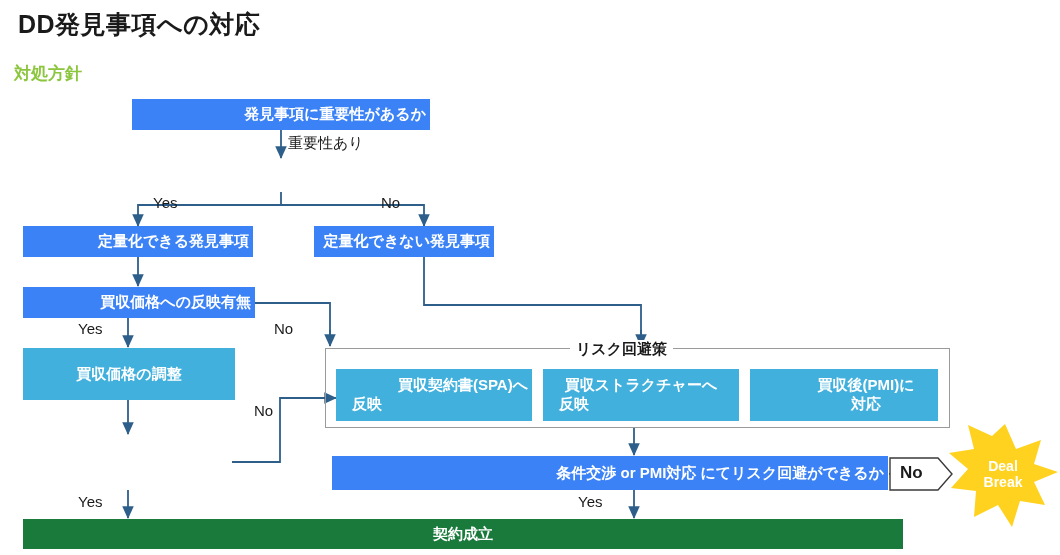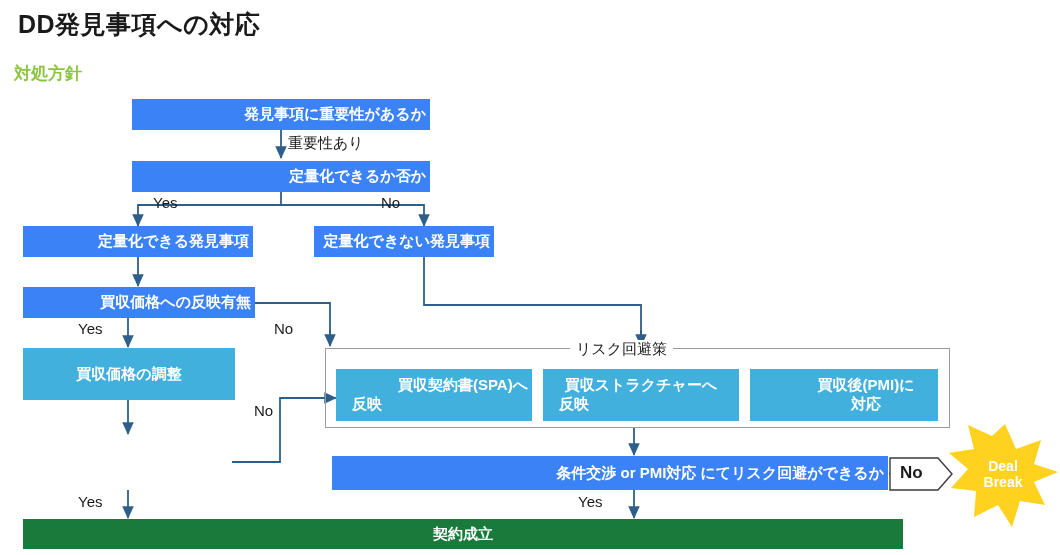--- a/index.html
+++ b/index.html
@@ -141,43 +141,40 @@
 
     <g>
       <polygon fill="#ffd21f" points="1005,424 1016,449 1041,440 1034,464 1058,472 1034,482 1045,505 1020,501 1012,527 998,505 974,517 976,491 951,488 968,469 949,453 974,449 968,425 992,436"></polygon>
     </g>
   </svg>
 
   <div class="node gray" style="left:132px; top:99px; width:298px; height:31px;">
     <span>発見事項に重要性があるか</span>
   </div>
 
-  <div class="node gray" style="left:132px; top:161px; width:298px; height:31px;">
-    <span>定量化できるか否か</span>
-  </div>
 
   <div class="node gray" style="left:23px; top:226px; width:230px; height:31px;">
     <span>定量化できる発見事項</span>
   </div>
 
   <div class="node gray" style="left:314px; top:226px; width:180px; height:31px;">
     <span>定量化できない発見事項</span>
   </div>
 
   <div class="node gray" style="left:23px; top:287px; width:232px; height:31px;">
     <span>買収価格への反映有無</span>
   </div>
 
   <div class="node blue" style="left:23px; top:348px; width:212px; height:52px;">
     <span>買収価格の調整</span>
   </div>
 
 
   <div class="group-box" style="left:325px; top:348px; width:625px; height:80px;"></div>
-  <div class="group-title" style="left:570px; top:340px;">リスク回避策</div>
+  <div class="group-title" style="left:570px; top:340px;font-weight:bold;">リスク回避策</div>
 
   <div class="node blue" style="left:336px; top:369px; width:196px; height:52px; flex-direction:column;align-items:flex-end;">
     <span>買収契約書(SPA)へ</span>
     <span style="align-self:flex-start; margin-left:12px;">反映</span>
   </div>
 
   <div class="node blue" style="left:543px; top:369px; width:196px; height:52px; flex-direction:column;">
     <span>買収ストラクチャーへ</span>
     <span style="align-self:flex-start; margin-left:12px;">反映</span>
   </div>

